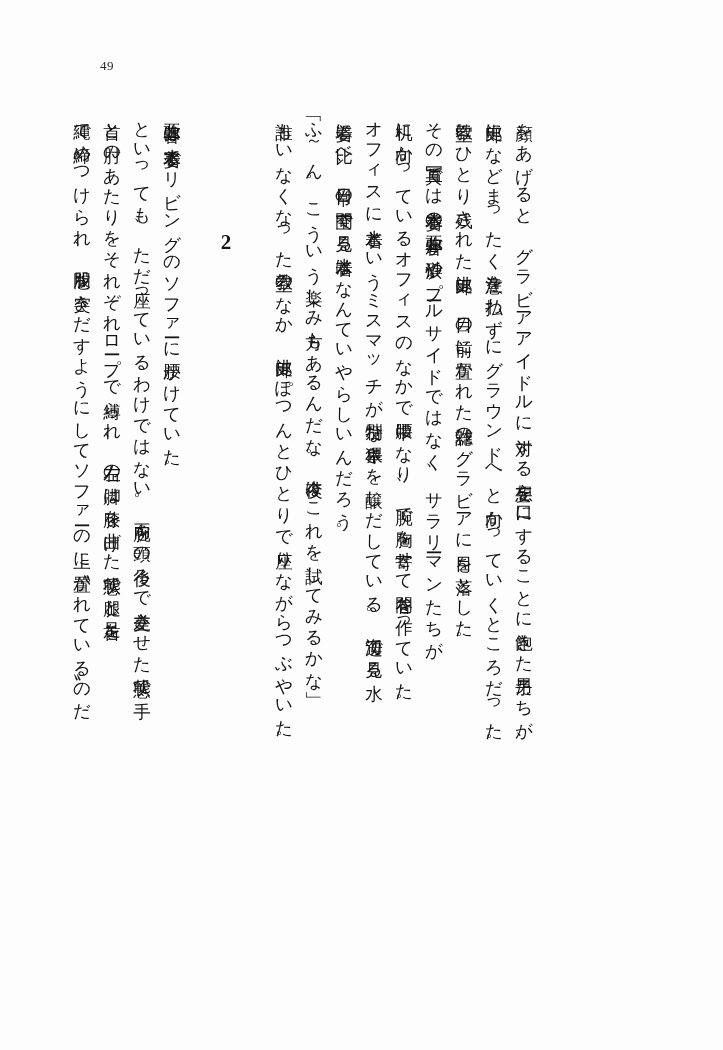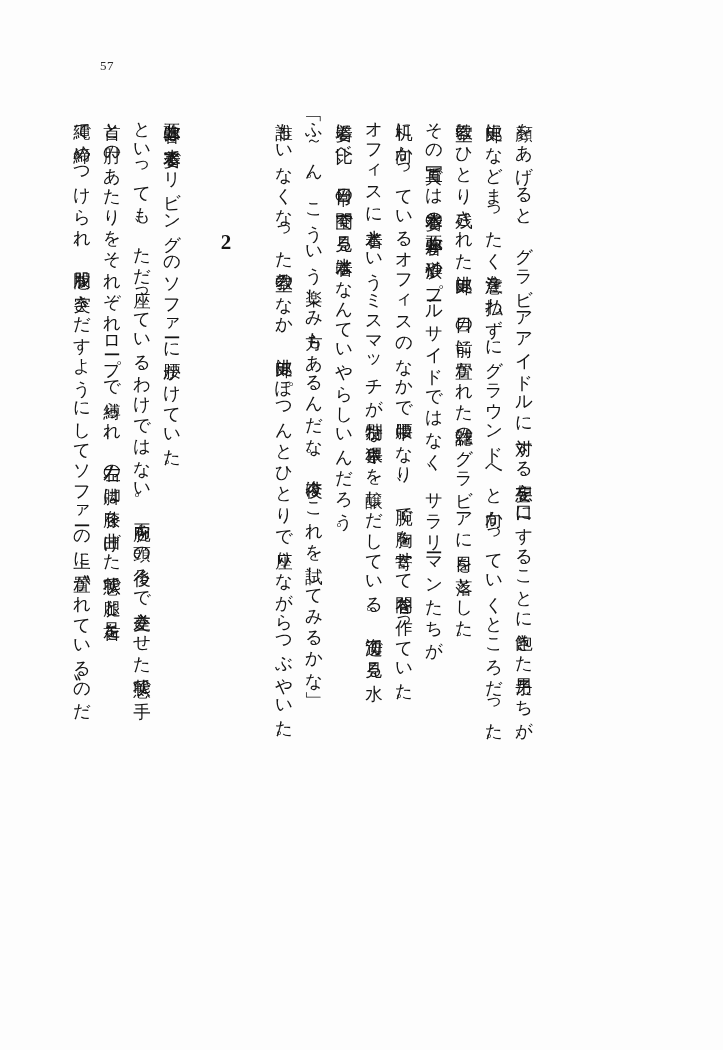--- a/index.html
+++ b/index.html
@@ -83,21 +83,21 @@
 
   .col.short {
     height: 760px;
   }
 </style>
 </head>
 <body>
 
 <div class="page">
 
-  <div class="page-number">57</div>
+  <div class="page-number">49</div>
 
   <div class="body-text">
     <div class="col">縄で締めつけられ、股間を突きだすようにしてソファーの上に〝置かれている〟のだ</div>
     <div class="col">首と肘のあたりをそれぞれロープで縛られ、左右の脚は膝を曲げた状態で腿と足首を</div>
     <div class="col">といっても、ただ座っているわけではない。両腕を頭の後ろで交差させた状態で手</div>
     <div class="col short">亜弥香は水着姿でリビングのソファーに腰かけていた。</div>
     <div class="col spacer"></div>
     <div class="col section-heading">2</div>
     <div class="col spacer"></div>
     <div class="col">誰もいなくなった教室のなか、史郎はぽつんとひとりで座りながらつぶやいた。</div>

